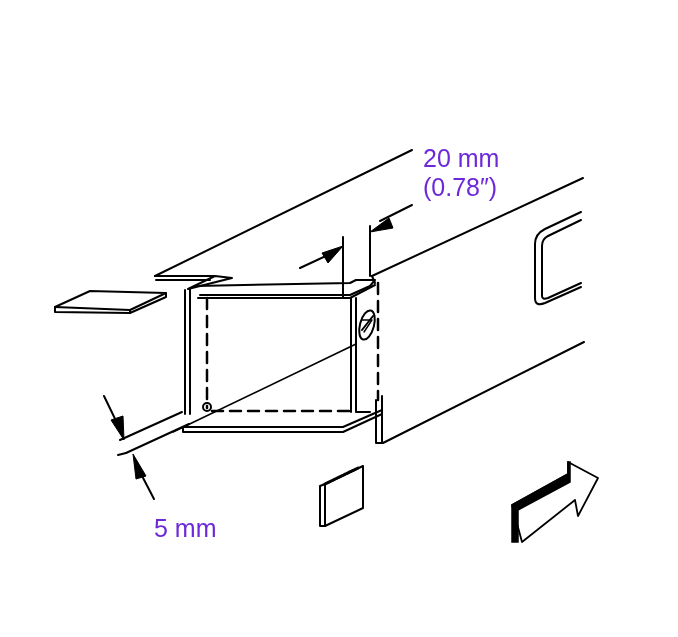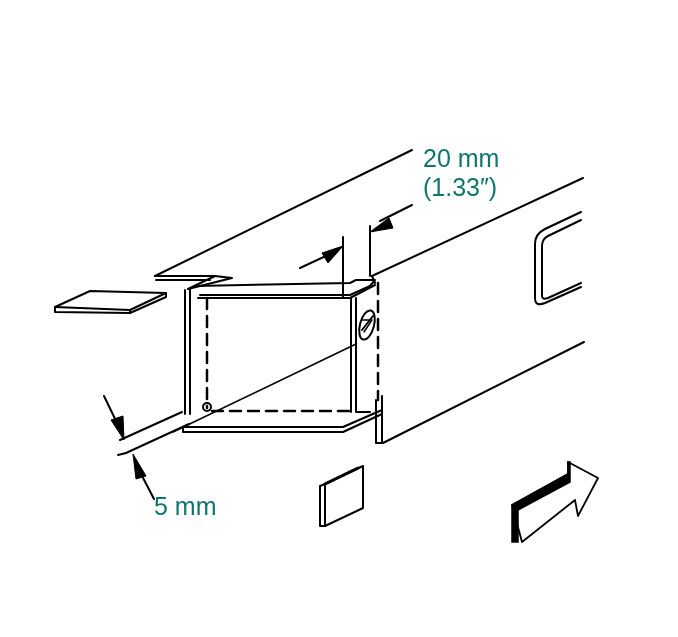--- a/index.html
+++ b/index.html
@@ -19,28 +19,28 @@
       left: 0;
       top: 0;
       width: 678px;
       height: 637px;
     }
     .label {
       position: absolute;
       font-family: "Liberation Sans", sans-serif;
       font-size: 25px;
       line-height: 29px;
-      color: #0f766e;
+      color: #6d28d9;
       white-space: nowrap;
     }
     .label span {
       display: block;
     }
     .label-20mm { left: 423px; top: 144px; }
-    .label-5mm { left: 154px; top: 492px; }
+    .label-5mm { left: 154px; top: 514px; }
   </style>
 </head>
 <body>
 
 <div class="canvas">
   <svg class="drawing" viewBox="0 0 678 637" xmlns="http://www.w3.org/2000/svg">
     <g fill="none" stroke="#000" stroke-width="2" stroke-linejoin="round" stroke-linecap="round">
 
       <g>
         <line x1="155" y1="276" x2="412" y2="150"></line>
@@ -123,19 +123,19 @@
     </g>
 
     <g>
       <path d="M512 505 L568 474 L568 462 L598 478 L578 516 L575 500 L522 542 Z" fill="#fff" stroke="#000" stroke-width="1.8" stroke-linejoin="round"></path>
       <path d="M512 505 L568 474 L568 462 L570 462 L570 482 L518 510 L518 542 L512 542 Z" fill="#000" stroke="#000" stroke-width="1.5"></path>
     </g>
   </svg>
 
   <div class="label label-20mm">
     <span>20 mm</span>
-    <span>(1.33″)</span>
+    <span>(0.78″)</span>
   </div>
 
   <div class="label label-5mm">
     <span>5 mm</span>
   </div>
 </div>
 
 </body></html>

